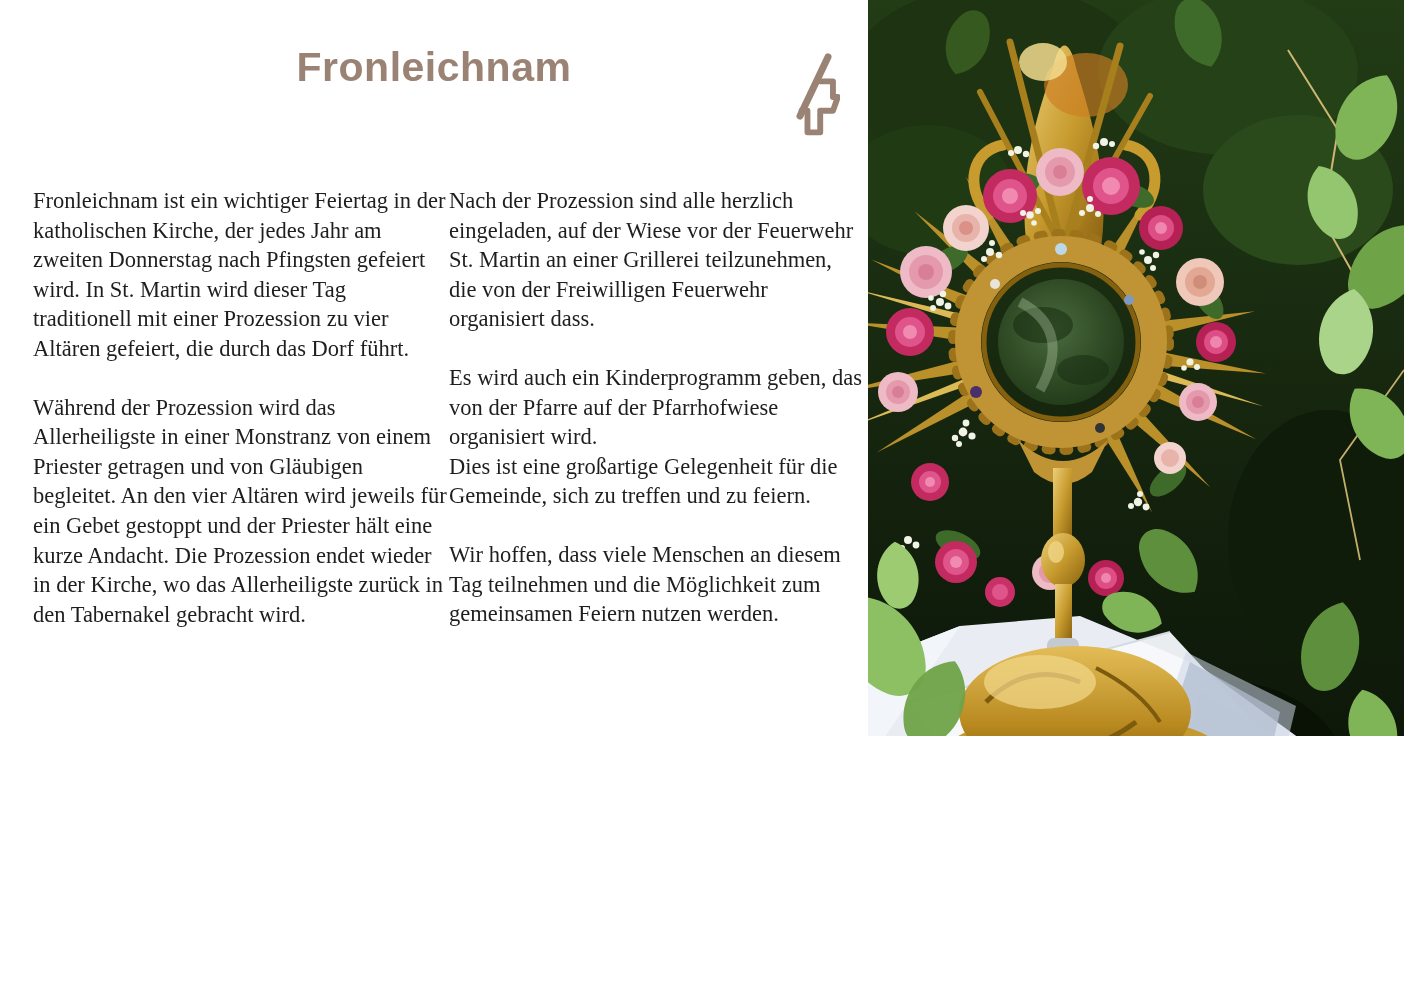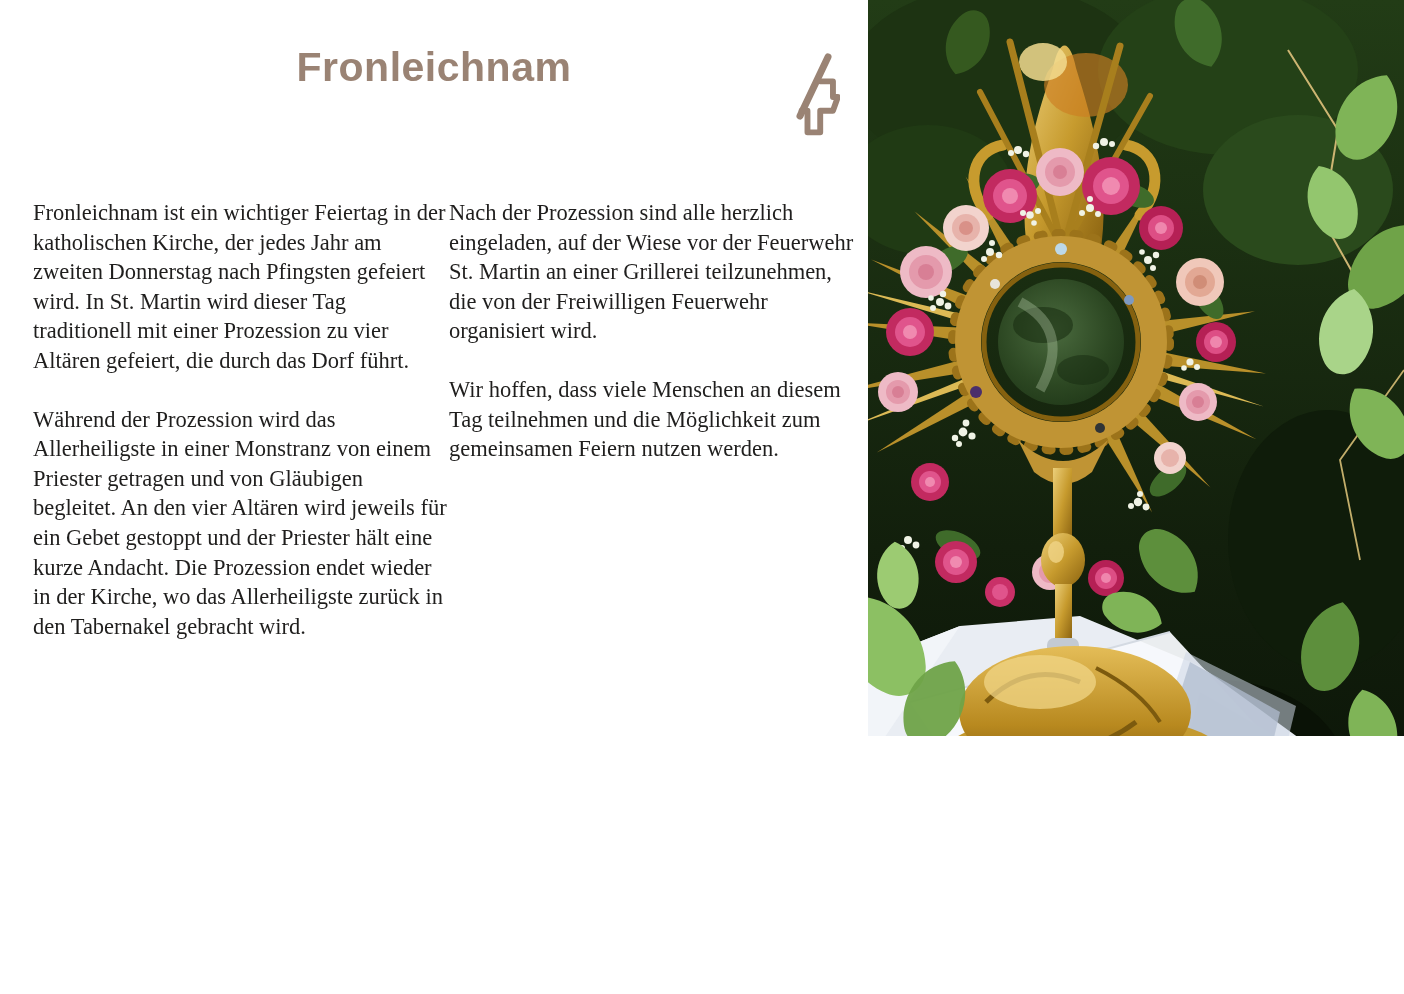--- a/index.html
+++ b/index.html
@@ -6,21 +6,21 @@
   .page{position:relative;width:1404px;height:736px;background:#ffffff;overflow:hidden;
         font-family:"Liberation Sans",sans-serif;}
   
   .headline{position:absolute;left:0;top:46px;width:868px;text-align:center;color:#9a8374;}
   .title{font-size:41px;font-weight:bold;letter-spacing:.5px;line-height:1.05;}
   .subtitle{font-size:27px;font-weight:400;margin-top:9px;color:#a08a7c;}
   .glyph{position:absolute;left:782px;top:50px;width:58px;height:88px;}
   
   .col{position:absolute;top:182px;font-family:"Liberation Serif","DejaVu Serif",serif;
        font-size:22.5px;line-height:29.6px;color:#1f1e1d;}
-  .col p{margin:16px 0 29px 0;}
+  .col p{margin:4px 0 29px 0;}
   .col-left{left:33px;width:414px;}
   .col-right{left:449px;width:416px;}
   .prewrap{white-space:pre-line;}
   
   .footer{position:absolute;left:0;top:927px;width:868px;height:67px;background:#a49e8a;
           display:flex;align-items:flex-start;padding:9px 0 7px 36px;box-sizing:border-box;}
   .page-num{font-size:29px;color:#8b8170;line-height:1;}
   .footer-label{font-size:20px;color:#ffffff;margin-top:4px;letter-spacing:.3px;line-height:1;}
   
   .photo{position:absolute;left:868px;top:0;width:536px;height:994px;overflow:hidden;background:#14230e;}
@@ -43,21 +43,23 @@
       <path d="M39 32 L52 32 L52 48 L57 48 L57 48 L52 62 L39 62 L39 84 L26 84 L26 62 L20 62" transform="scale(0.98)" fill="none" stroke="#9a8374" stroke-width="6" stroke-linejoin="round" stroke-linecap="round"></path>
     </svg>
   </div>
 
   <div class="col col-left">
     <p>Fronleichnam ist ein wichtiger Feiertag in der katholischen Kirche, der jedes Jahr am zweiten Donnerstag nach Pfingsten gefeiert wird. In St. Martin wird dieser Tag traditionell mit einer Prozession zu vier Altären gefeiert, die durch das Dorf führt.</p>
     <p>Während der Prozession wird das Allerheiligste in einer Monstranz von einem Priester getragen und von Gläubigen begleitet. An den vier Altären wird jeweils für ein Gebet gestoppt und der Priester hält eine kurze Andacht. Die Prozession endet wieder in der Kirche, wo das Aller­heiligste zurück in den Tabernakel gebracht wird.</p>
   </div>
 
   <div class="col col-right">
-    <p>Nach der Prozession sind alle herzlich eingeladen, auf der Wiese vor der Feuerwehr St. Martin an einer Grillerei teilzunehmen, die von der Freiwilligen Feuerwehr organisiert wird.</p>
+    <p>Nach der Prozession sind alle herzlich eingeladen, auf der Wiese vor der Feuerwehr St. Martin an einer Grillerei teilzunehmen, die von der Freiwilligen Feuerwehr organisiert dass.</p>
+    <p class="prewrap">Es wird auch ein Kinderprogramm geben, das von der Pfarre auf der Pfarrhofwiese organisiert wird.
+Dies ist eine großartige Gelegenheit für die Gemeinde, sich zu treffen und zu feiern.</p>
     <p>Wir hoffen, dass viele Menschen an diesem Tag teilnehmen und die Möglichkeit zum gemeinsamen Feiern nutzen werden.</p>
   </div>
 
   <div class="footer">
     <span class="page-num">28</span>
     <span class="footer-label">Pfarre St. Martin</span>
   </div>
 
   <div class="photo">
     <svg width="536" height="994" viewBox="0 0 536 994">

